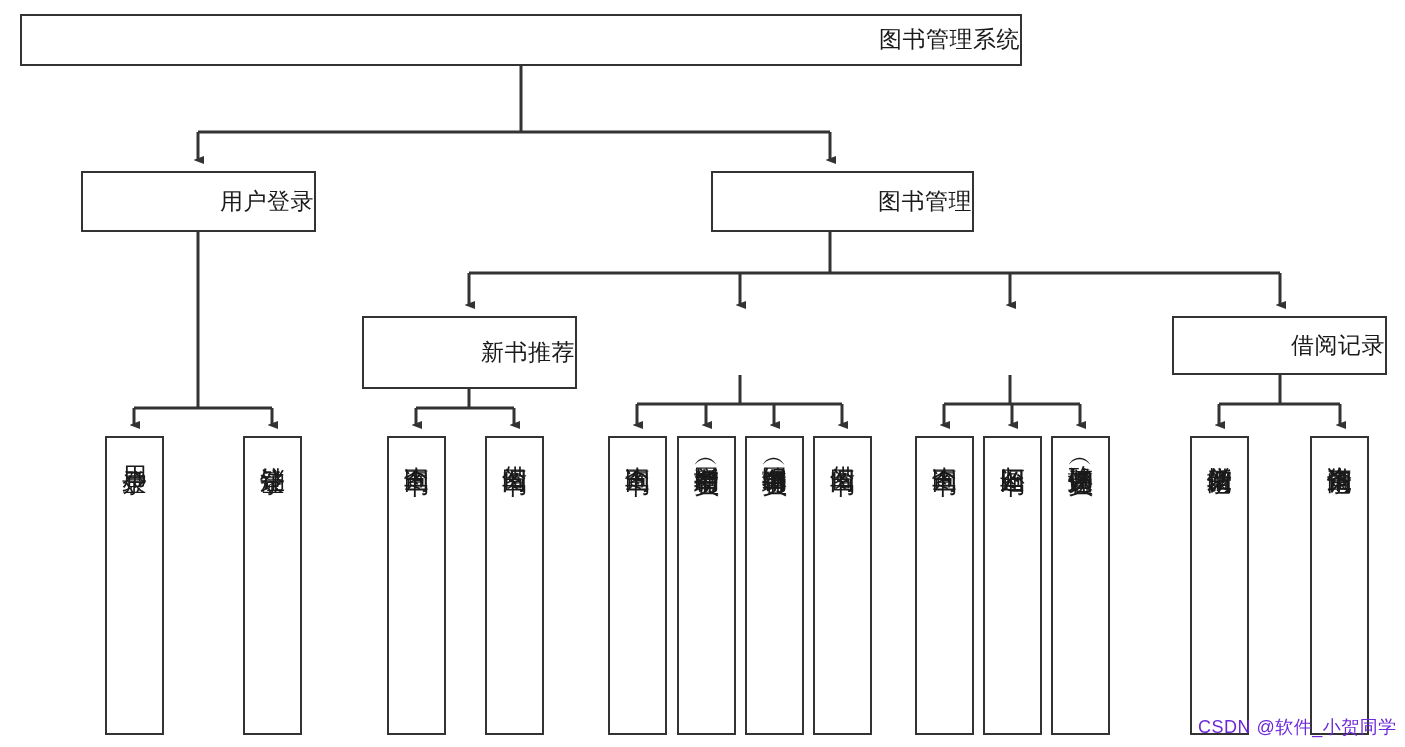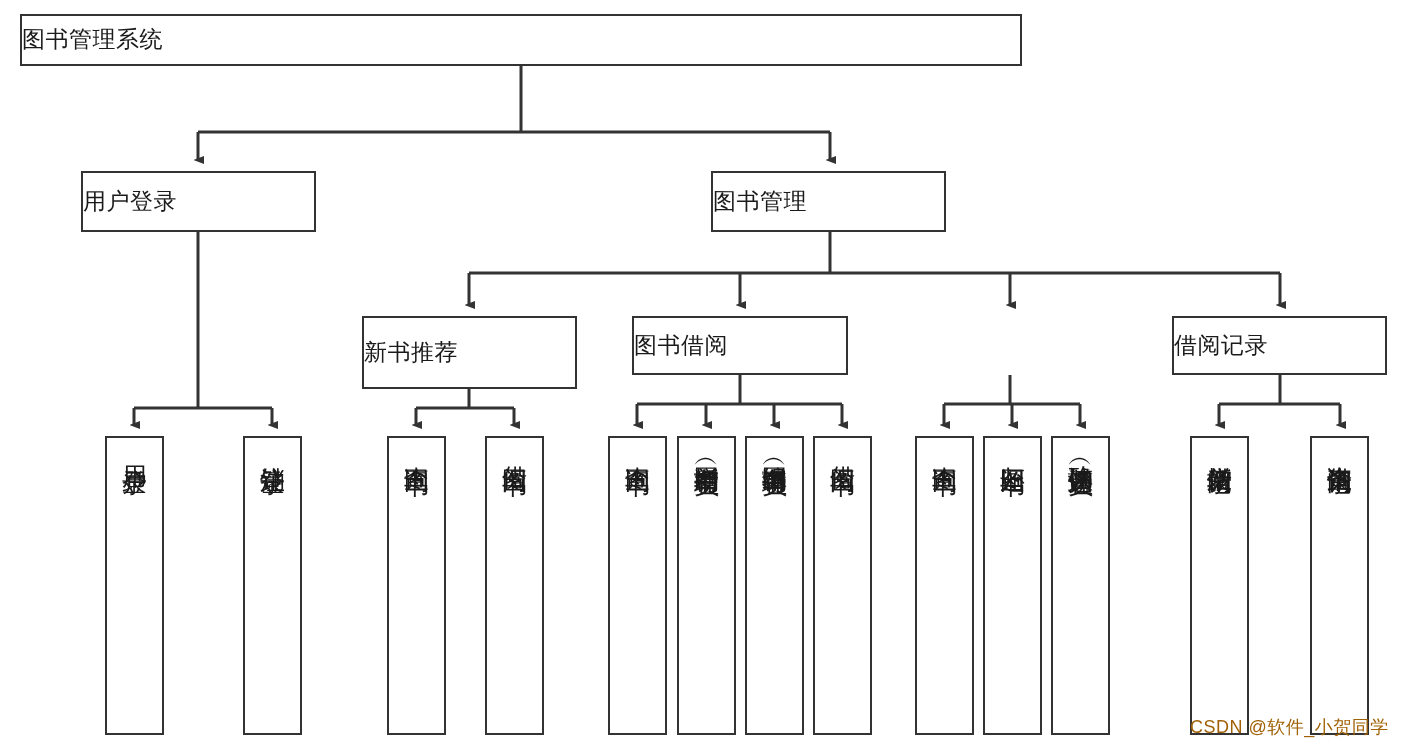--- a/index.html
+++ b/index.html
@@ -23,21 +23,21 @@
     height: 747px;
     pointer-events: none;
   }
   .node {
     position: absolute;
     box-sizing: border-box;
     border: 2px solid #333333;
     background: #ffffff;
     display: flex;
     align-items: center;
-    justify-content: flex-start;
+    justify-content: flex-end;
     color: #1a1a1a;
   }
   .node .label {
     display: block;
     line-height: 1.12;
     letter-spacing: 0.5px;
     white-space: nowrap;
   }
   .node.h .label {
     font-size: 23px;
@@ -52,24 +52,25 @@
     text-orientation: upright;
     font-size: 25px;
     letter-spacing: 2px;
     line-height: 1;
   }
   .node.v.tall .label {
     letter-spacing: 1px;
   }
   .watermark {
     position: absolute;
-    color: #a16207;
+    color: #6d28d9;
     font-size: 18px;
     letter-spacing: 0.5px;
     white-space: nowrap;
+    padding-left: 8px;
   }
 </style>
 </head>
 <body>
 
 <div id="canvas">
 
   <svg class="connectors" viewBox="0 0 1405 747" xmlns="http://www.w3.org/2000/svg">
     <defs>
       <marker id="arrow" markerWidth="10" markerHeight="10" refX="4" refY="6" orient="auto" markerUnits="userSpaceOnUse">
@@ -120,29 +121,26 @@
     </g>
   </svg>
 
   <div class="node h" style="left:20px; top:14px; width:1002px; height:52px;">
     <span class="label">图书管理系统</span>
   </div>
 
   <div class="node h" style="left:81px; top:171px; width:235px; height:61px;">
     <span class="label">用户登录</span>
   </div>
-  <div class="node h" style="left:711px; top:171px; width:235px; height:61px;">
+  <div class="node h" style="left:711px; top:171px; width:263px; height:61px;">
     <span class="label">图书管理</span>
   </div>
 
   <div class="node h" style="left:362px; top:316px; width:215px; height:73px;">
     <span class="label">新书推荐</span>
-  </div>
-  <div class="node h" style="left:632px; top:316px; width:216px; height:59px;">
-    <span class="label">图书借阅</span>
   </div>
   <div class="node h" style="left:1172px; top:316px; width:215px; height:59px;">
     <span class="label">借阅记录</span>
   </div>
 
   <div class="node v" style="left:105px; top:436px; width:59px; height:299px;">
     <span class="label">用户登录</span>
   </div>
   <div class="node v" style="left:243px; top:436px; width:59px; height:299px;">
     <span class="label">注销登录</span>

